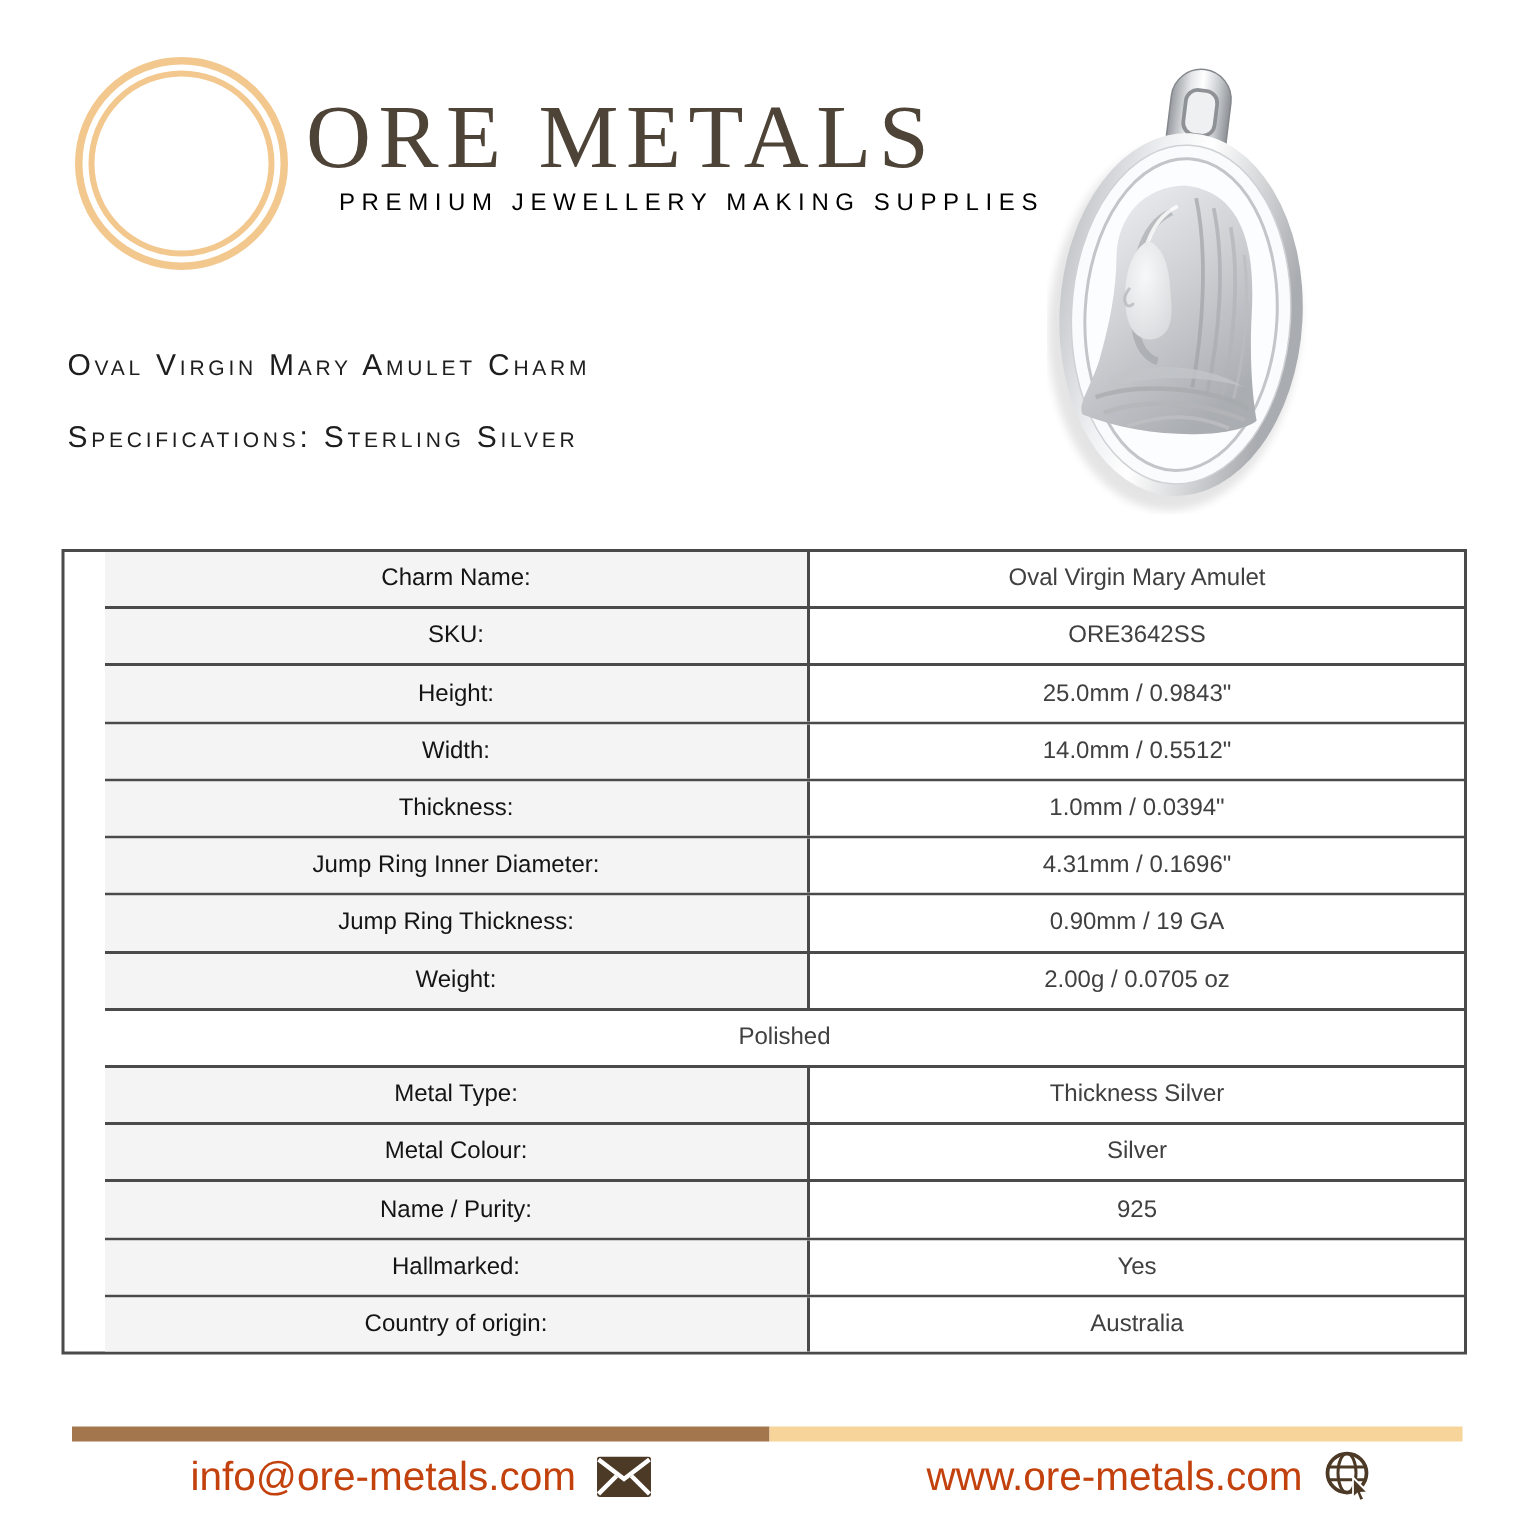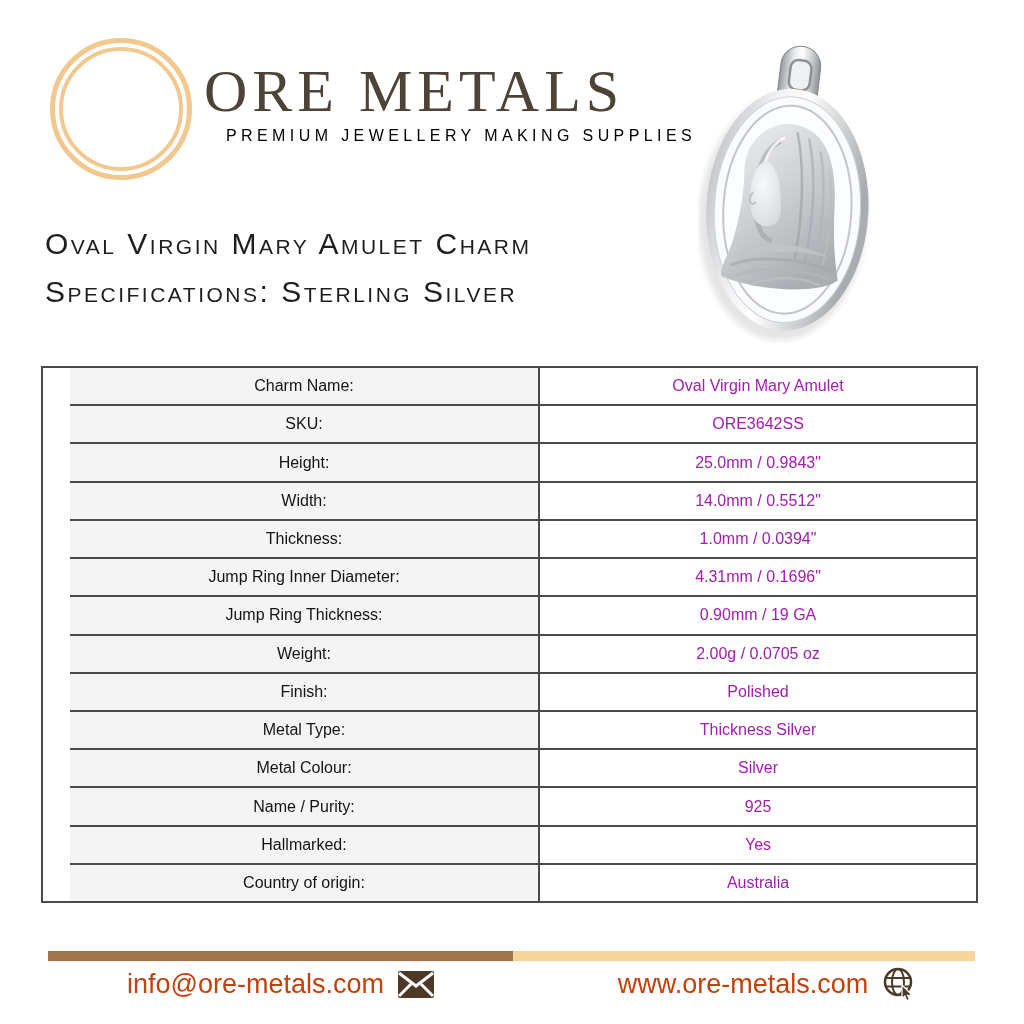--- a/index.html
+++ b/index.html
@@ -25,40 +25,40 @@
     margin-top:3px; padding-left:22px; font-size:16px; letter-spacing:4.4px;
     color:#000000; white-space:nowrap;
   }
 
   
   .pendant { position:absolute; left:698px; top:38px; width:190px; height:305px; }
 
   
   .title-block { position:absolute; left:45px; top:220px; }
   .title-line {
-    font-variant:small-caps; font-size:30px; letter-spacing:2.5px;
+    font-variant:small-caps; font-size:20px; letter-spacing:2.5px;
     color:#1e1e1e; line-height:48px; font-weight:500; white-space:nowrap;
   }
 
   
   .spec-table {
     position:absolute; left:41px; top:366px; width:937px; height:537px;
     border:2px solid #4a4a4a; box-sizing:border-box;
     display:flex; flex-direction:column; background:#ffffff;padding-left:27px;
   }
   .spec-row { flex:1; display:flex; border-bottom:2px solid #4a4a4a; }
   .spec-row:last-child { border-bottom:none; }
   .spec-label {
     width:470px; background:#f4f4f4; border-right:2px solid #4a4a4a;
     display:flex; align-items:center; justify-content:center;
     font-size:16px; color:#141414; box-sizing:border-box;
   }
   .spec-value {
     flex:1; background:#ffffff; display:flex; align-items:center; justify-content:center;
-    font-size:16px; color:#a21caf;
+    font-size:16px; color:#404040;
   }
 
   
   .footer-bar { position:absolute; left:48px; top:951px; width:927px; height:10px; display:flex; }
   .footer-bar-left  { width:465px; height:100%; }
   .footer-bar-right { flex:1; height:100%; }
   .footer-contacts {
     position:absolute; left:48px; top:962px; width:927px; height:44px;
     display:flex; align-items:center;
   }
@@ -184,21 +184,20 @@
       </div>
       <div class="spec-row">
         <div class="spec-label">Jump Ring Thickness:</div>
         <div class="spec-value">0.90mm / 19 GA</div>
       </div>
       <div class="spec-row">
         <div class="spec-label">Weight:</div>
         <div class="spec-value">2.00g / 0.0705 oz</div>
       </div>
       <div class="spec-row">
-        <div class="spec-label">Finish:</div>
         <div class="spec-value">Polished</div>
       </div>
       <div class="spec-row">
         <div class="spec-label">Metal Type:</div>
         <div class="spec-value">Thickness Silver</div>
       </div>
       <div class="spec-row">
         <div class="spec-label">Metal Colour:</div>
         <div class="spec-value">Silver</div>
       </div>

